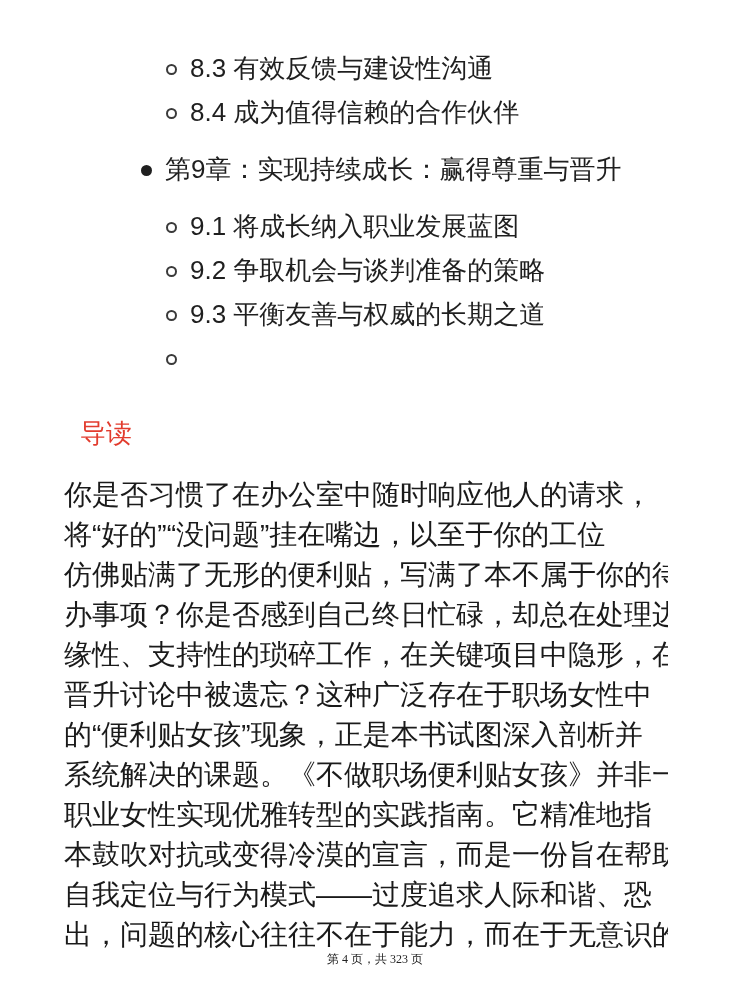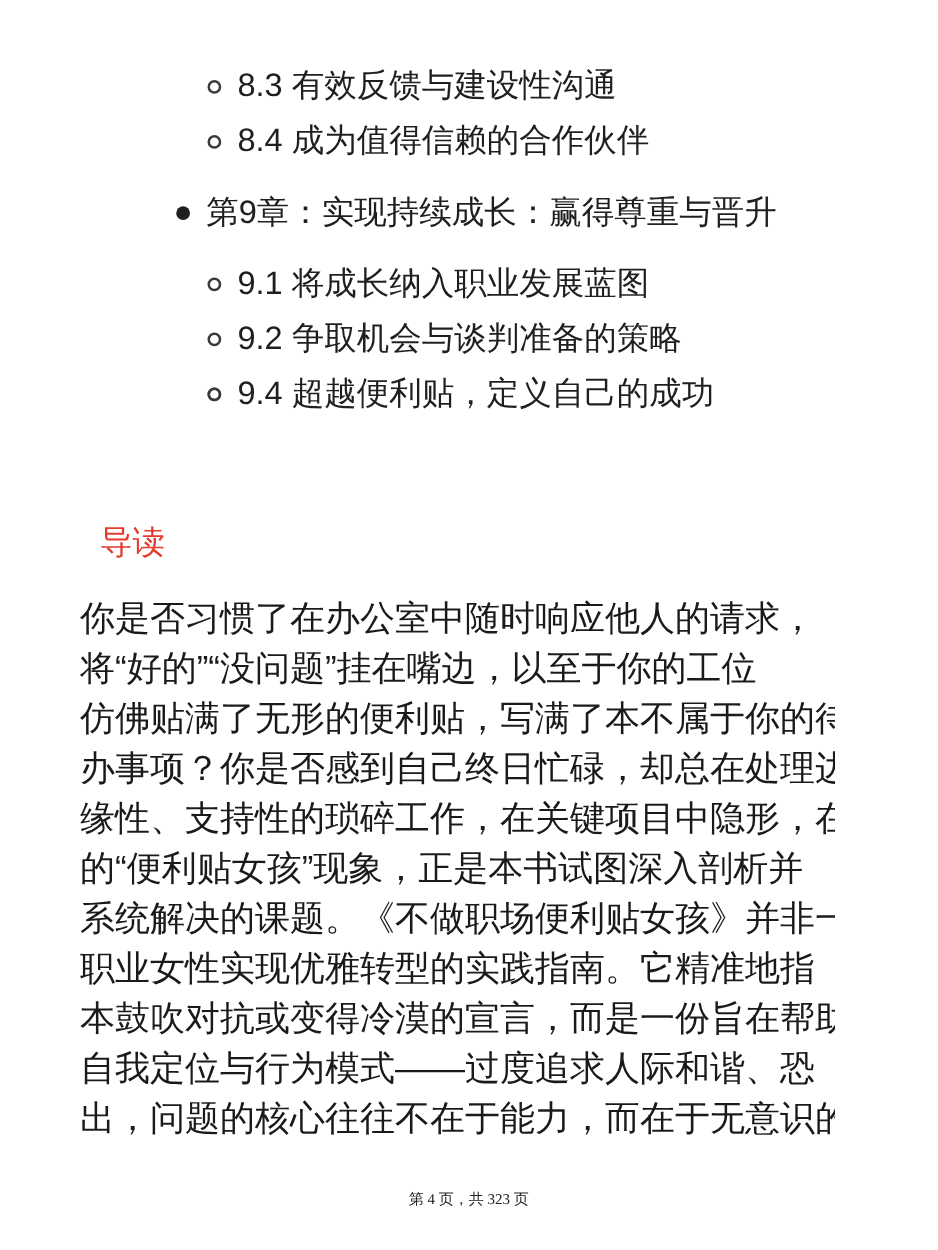--- a/index.html
+++ b/index.html
@@ -122,37 +122,38 @@
       <span>9.1 将成长纳入职业发展蓝图</span>
     </div>
 
     <div class="toc-row lvl2">
       <span class="bullet circle"></span>
       <span>9.2 争取机会与谈判准备的策略</span>
     </div>
 
     <div class="toc-row lvl2">
       <span class="bullet circle"></span>
+      <span>9.3 平衡友善与权威的长期之道</span>
     </div>
 
     <div class="toc-row lvl2">
       <span class="bullet circle"></span>
-      <span>9.4 超越便利贴，定义自己的成功</span>
     </div>
 
   </div>
 
   <h2 class="section-heading" style="color: rgb(226, 60, 46);">导读</h2>
 
   <div class="body-text">
     <div class="body-line">你是否习惯了在办公室中随时响应他人的请求，</div>
     <div class="body-line">将“好的”“没问题”挂在嘴边，以至于你的工位</div>
     <div class="body-line">仿佛贴满了无形的便利贴，写满了本不属于你的待</div>
     <div class="body-line">办事项？你是否感到自己终日忙碌，却总在处理边</div>
     <div class="body-line">缘性、支持性的琐碎工作，在关键项目中隐形，在</div>
+    <div class="body-line">晋升讨论中被遗忘？这种广泛存在于职场女性中</div>
     <div class="body-line">的“便利贴女孩”现象，正是本书试图深入剖析并</div>
     <div class="body-line">系统解决的课题。《不做职场便利贴女孩》并非一</div>
     <div class="body-line">职业女性实现优雅转型的实践指南。它精准地指</div>
     <div class="body-line">本鼓吹对抗或变得冷漠的宣言，而是一份旨在帮助</div>
     <div class="body-line">自我定位与行为模式——过度追求人际和谐、恐</div>
     <div class="body-line">出，问题的核心往往不在于能力，而在于无意识的</div>
   </div>
 
   <div class="page-footer">第 4 页，共 323 页</div>
 

